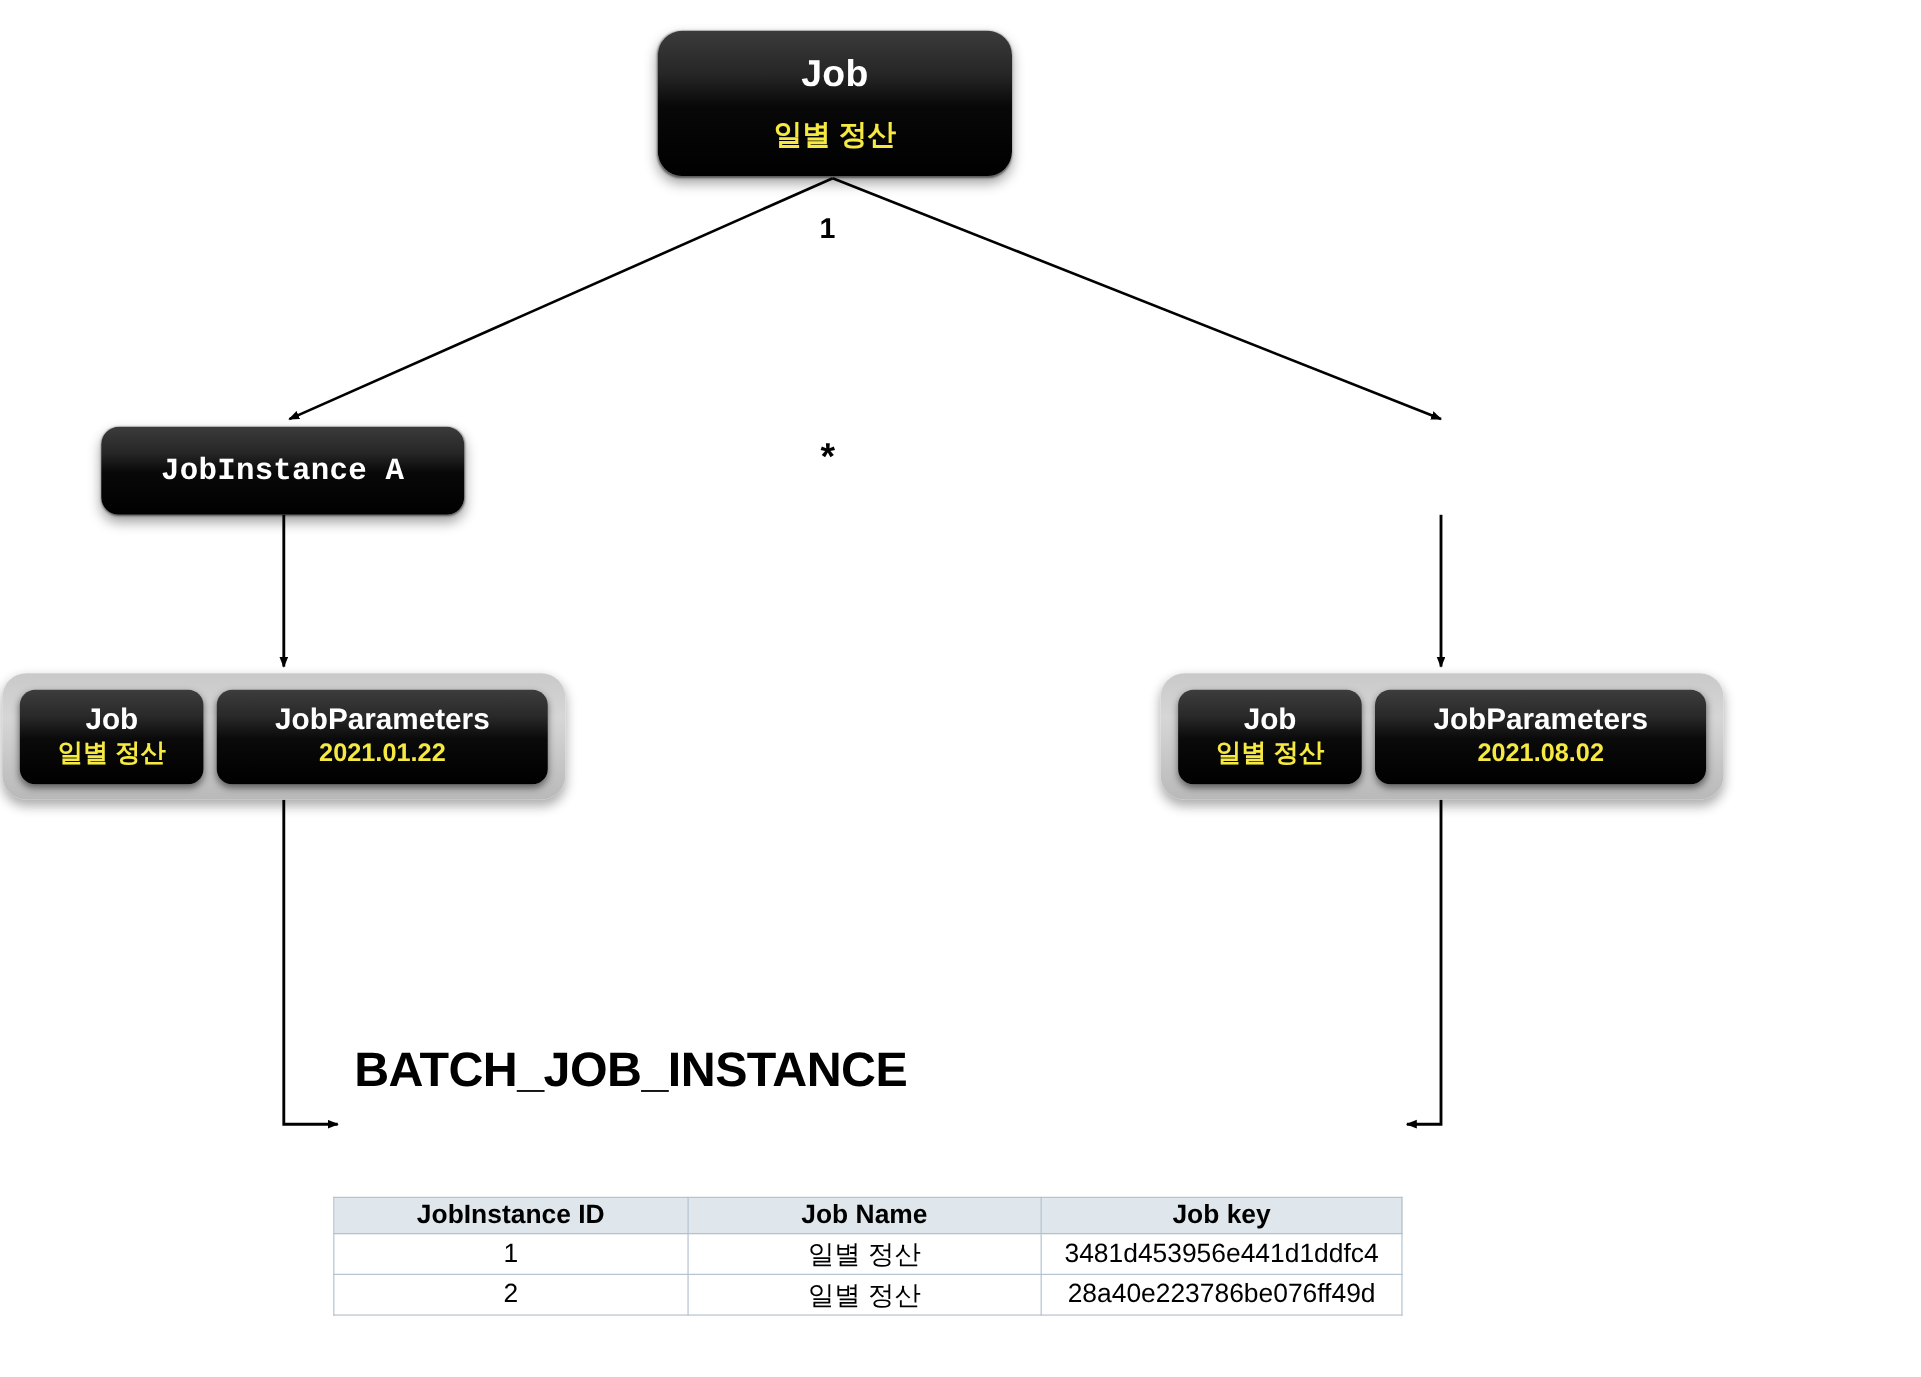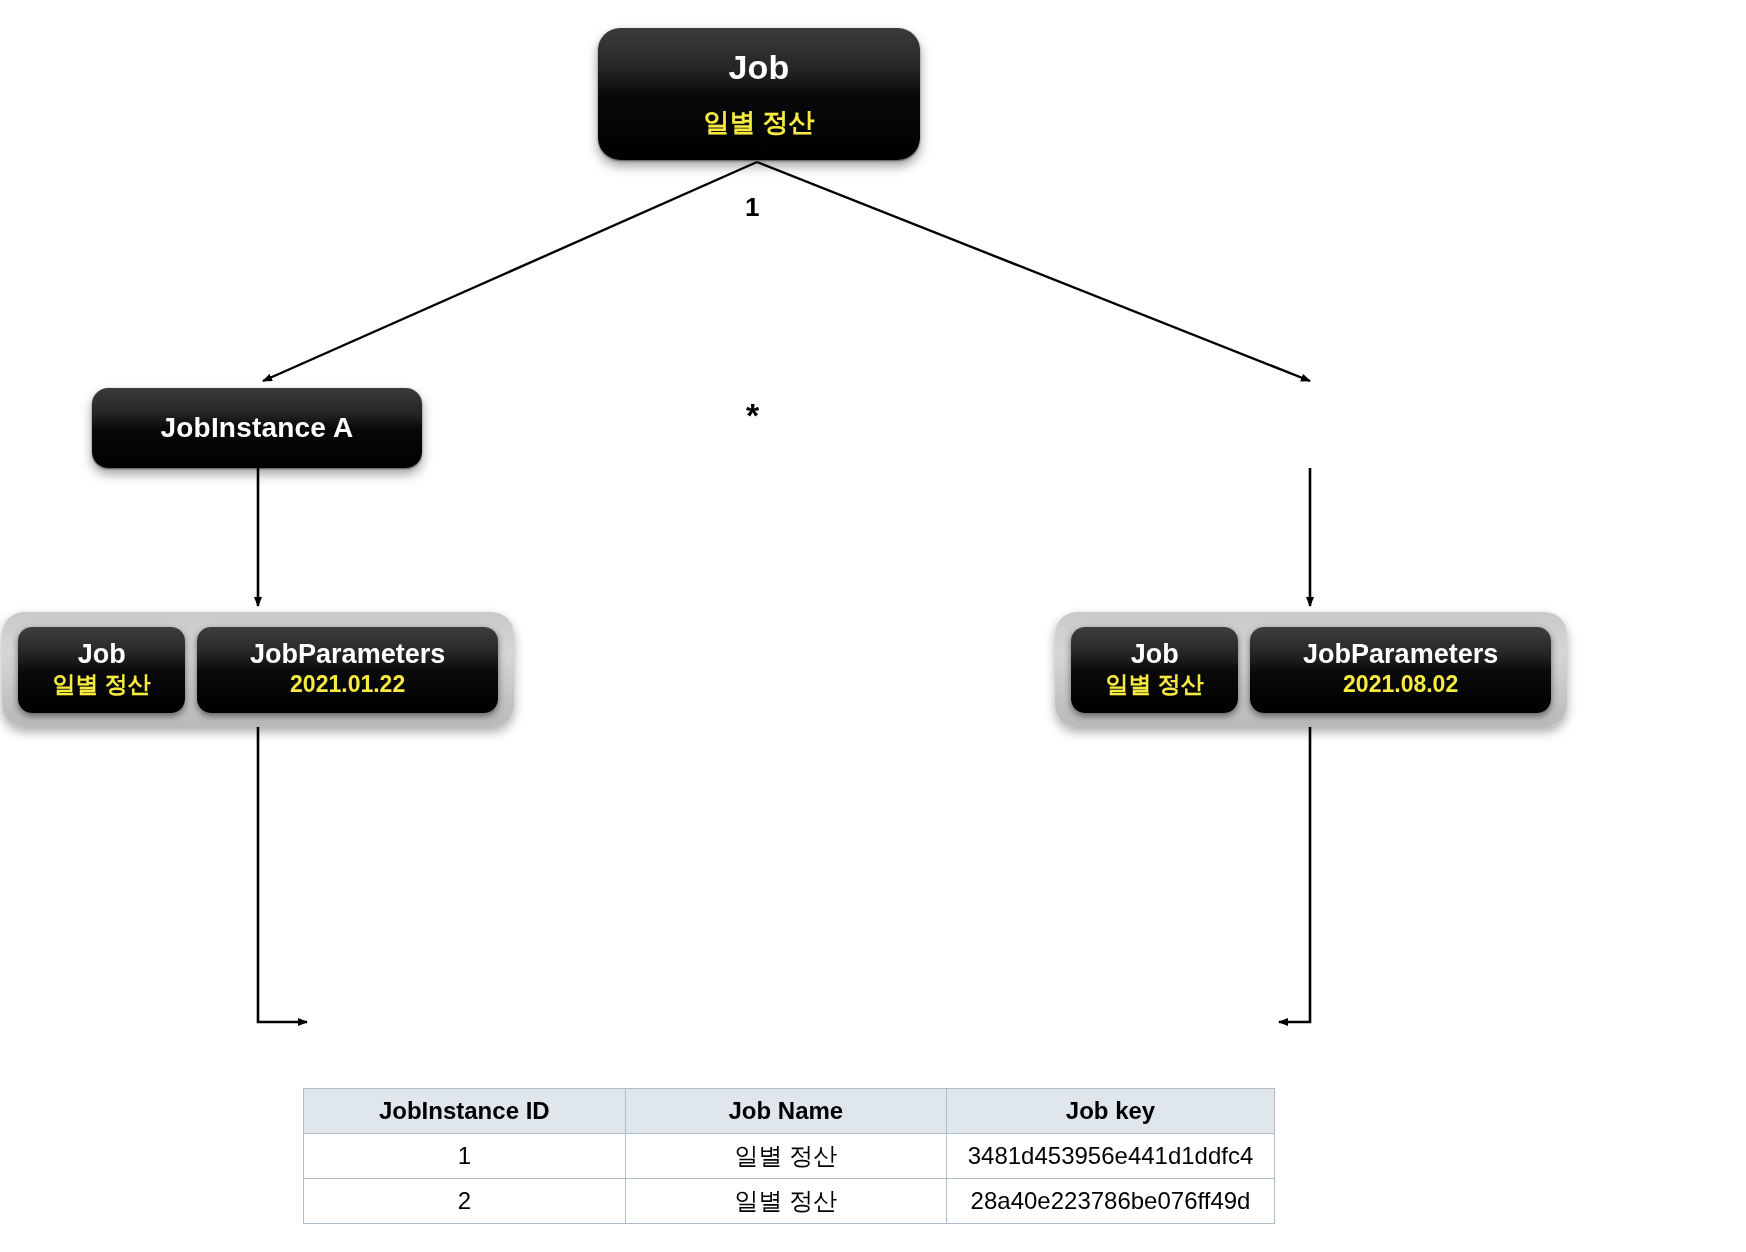--- a/index.html
+++ b/index.html
@@ -51,20 +51,21 @@
     border-radius: 22px;
   }
   #job-root .title { font-size: 34px; margin-bottom: 18px; }
   #job-root .sub   { font-size: 26px; }
 
   
   .instance-node {
     width: 330px; height: 80px;
     border-radius: 16px;
     justify-content: center;
+    font-family: Liberation Mono, monospace;
   }
   .instance-node .title { font-size: 28px; }
   #jobinstance-a { left: 92px;  top: 388px; }
   #jobinstance-b { left: 1148px; top: 388px; }
 
   
   .param-group {
     position: absolute;
     border-radius: 22px;
     background: linear-gradient(to bottom, #c9c9c9 0%, #d6d6d6 35%, #b9b9b9 100%);
@@ -118,21 +119,21 @@
     left: 303px; top: 1088px;
     width: 972px;
     border-collapse: collapse;
     font-size: 24px;
     background: #ffffff;
   }
   #batch-table th, #batch-table td {
     border: 1px solid #aebdcc;
     text-align: center;
     color: #000000;
-    height: 45px;
+    height: 33px;
     padding: 2px 8px;
   }
   #batch-table thead th {
     background: #dfe6ec;
     font-weight: bold;
     font-size: 24px;
   }
   #batch-table td { font-weight: normal; }
   #batch-table col.c1 { width: 322px; }
   #batch-table col.c2 { width: 322px; }
@@ -190,20 +191,21 @@
     <div class="inner-node small">
       <div class="title">Job</div>
       <div class="sub">일별 정산</div>
     </div>
     <div class="inner-node wide">
       <div class="title">JobParameters</div>
       <div class="sub">2021.08.02</div>
     </div>
   </div>
 
+  <div id="table-title">BATCH_JOB_INSTANCE</div>
 
   <table id="batch-table">
     <colgroup>
         <col class="c1">
         <col class="c2">
         <col class="c3">
       </colgroup>
     <thead>
       <tr>
         <th>JobInstance ID</th>

